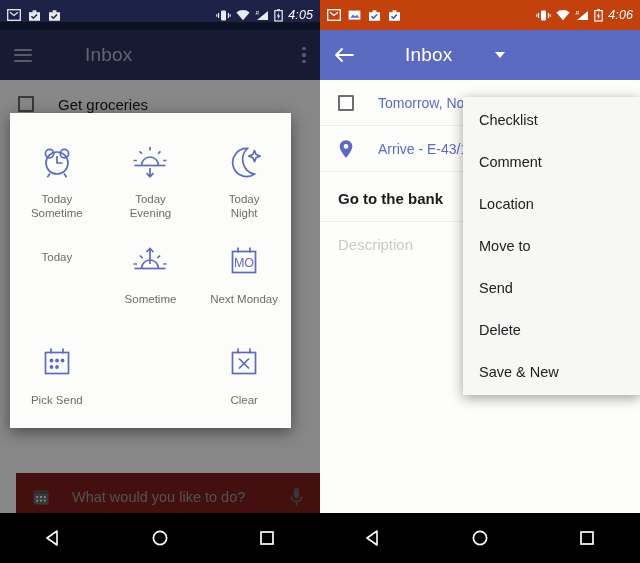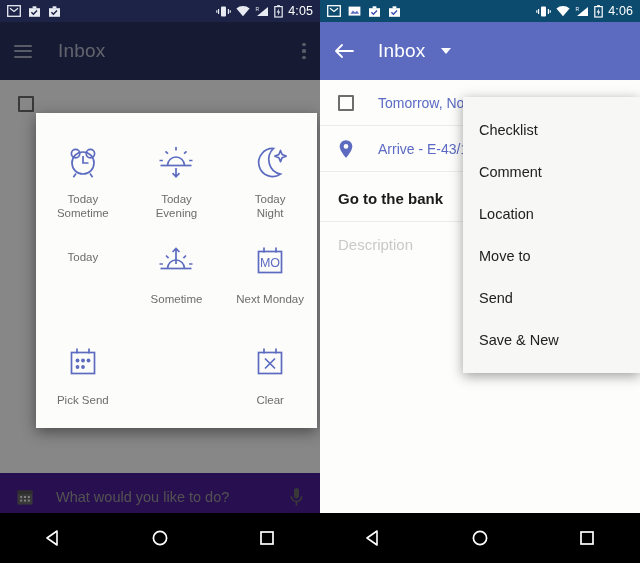--- a/index.html
+++ b/index.html
@@ -16,41 +16,43 @@
   }
   .panel {
     position: relative;
     width: 320px; height: 563px;
     overflow: hidden;
   }
 
   
   .statusbar {
     position: relative;
-    height: 22px;
+    height: 30px;
     display: flex;
     align-items: center;
     padding: 0 7px;
     color: #e8eaf2;
+    font-style: italic;
   }
   .sb-left { display: flex; align-items: center; gap: 7px; }
   .sb-right {
     margin-left: auto;
     display: flex; align-items: center; gap: 5px;
   }
   .sb-time { font-size: 12.5px; letter-spacing: .1px; color: #fff; }
   .sb-icon { display: block; }
 
   
   .toolbar {
     position: relative;
-    height: 58px;
+    height: 50px;
     display: flex;
     align-items: center;
     padding: 0 14px;
+    gap: 27px;
   }
   .tb-title {
     font-size: 19px;
     font-weight: 400;
     letter-spacing: .2px;
   }
   .tb-spacer { flex: 1; }
 
   
   .p-left .statusbar { background: #1c2347; }
@@ -75,34 +77,34 @@
   .task-label { font-size: 15px; color: #1b1b1b; margin-left: 24px; }
 
   .scrim {
     position: absolute; inset: 22px 0 0 0;
     background: rgba(0,0,0,0.47);
     z-index: 5;
   }
 
   
   .cmdbar {
-    position: absolute; left: 0; right: 0; bottom: 50px;
+    position: absolute; left: 16px; right: 0; bottom: 50px;
     height: 48px;
-    background: #4c1d95;
+    background: #7f1d1d;
     display: flex; align-items: center;
     padding: 0 16px;
     z-index: 4;
   }
   .cmd-text { font-size: 14.5px; color: #9b9b9b; margin-left: 22px; }
   .cmd-mic { margin-left: auto; }
 
   
   .dialog {
     position: absolute;
-    left: 36px; top: 113px;
+    left: 10px; top: 113px;
     width: 281px; height: 315px;
     background: #fcfcfa;
     box-shadow: 0 4px 14px rgba(0,0,0,.45);
     z-index: 10;
     padding: 14px 0 0 0;
   }
   .dgrid {
     display: grid;
     grid-template-columns: repeat(3, 1fr);
     grid-template-rows: repeat(3, 1fr);
@@ -118,21 +120,21 @@
   .dlabel {
     margin-top: 9px;
     font-size: 11.5px;
     line-height: 14px;
     color: #6d6d6d;
     text-align: center;
     white-space: pre-line;
   }
 
   
-  .p-right .statusbar { background: #0c4a6e; }
+  .p-right .statusbar { background: #c2410c; }
   .p-right .toolbar { background: #5c6bc0; }
   .p-right .tb-title { color: #ffffff; margin-left: 24px; }
   .backarrow { width: 20px; height: 16px; flex: none; }
   .caret {
     width: 0; height: 0;
     border-left: 5.5px solid transparent;
     border-right: 5.5px solid transparent;
     border-top: 6px solid #ffffff;
     margin-left: 16px;
   }
@@ -151,21 +153,21 @@
   }
   .ddesc { padding: 14px 18px; font-size: 15px; color: #c9c9c9; }
 
   .popmenu {
     position: absolute;
     left: 143px; top: 17px;
     width: 177px;
     background: #f7f7f5;
     box-shadow: 0 3px 12px rgba(0,0,0,.38);
     z-index: 20;
-    padding: 12px 0;
+    padding: 2px 0;
   }
   .mitem {
     height: 42px;
     display: flex; align-items: center;
     padding: 0 16px;
     font-size: 14.5px;
     color: #212121;
   }
 
   
@@ -233,20 +235,21 @@
       <div class="kebab">
           <i></i>
           <i></i>
           <i></i>
         </div>
     </div>
 
     <div class="list-area">
       <div class="task-row">
         <div class="cbox"></div>
+        <div class="task-label">Get groceries</div>
       </div>
 
       <div class="cmdbar">
         <svg width="18" height="18" viewBox="0 0 18 18">
           <rect x="1.5" y="2.6" width="15" height="14" fill="#6b6b6b"></rect>
           <rect x="1.5" y="2.6" width="15" height="3.4" fill="#565656"></rect>
           <g fill="#f1f1f1">
             <rect x="4.2" y="8" width="2" height="2"></rect>
               <rect x="8" y="8" width="2" height="2"></rect>
               <rect x="11.8" y="8" width="2" height="2"></rect>
@@ -455,20 +458,21 @@
       </div>
       <div class="dtitle">Go to the bank</div>
       <div class="ddesc">Description</div>
 
       <div class="popmenu">
         <div class="mitem">Checklist</div>
         <div class="mitem">Comment</div>
         <div class="mitem">Location</div>
         <div class="mitem">Move to</div>
         <div class="mitem">Send</div>
+        <div class="mitem">Delete</div>
         <div class="mitem">Save &amp; New</div>
       </div>
     </div>
 
     <div class="navbar">
       <div class="nav-btn">
         <svg width="18" height="18" viewBox="0 0 18 18">
             <path d="M13 2 L3 9 L13 16 Z" fill="none" stroke="#fff" stroke-width="1.6" stroke-linejoin="round"></path>
           </svg>
       </div>

